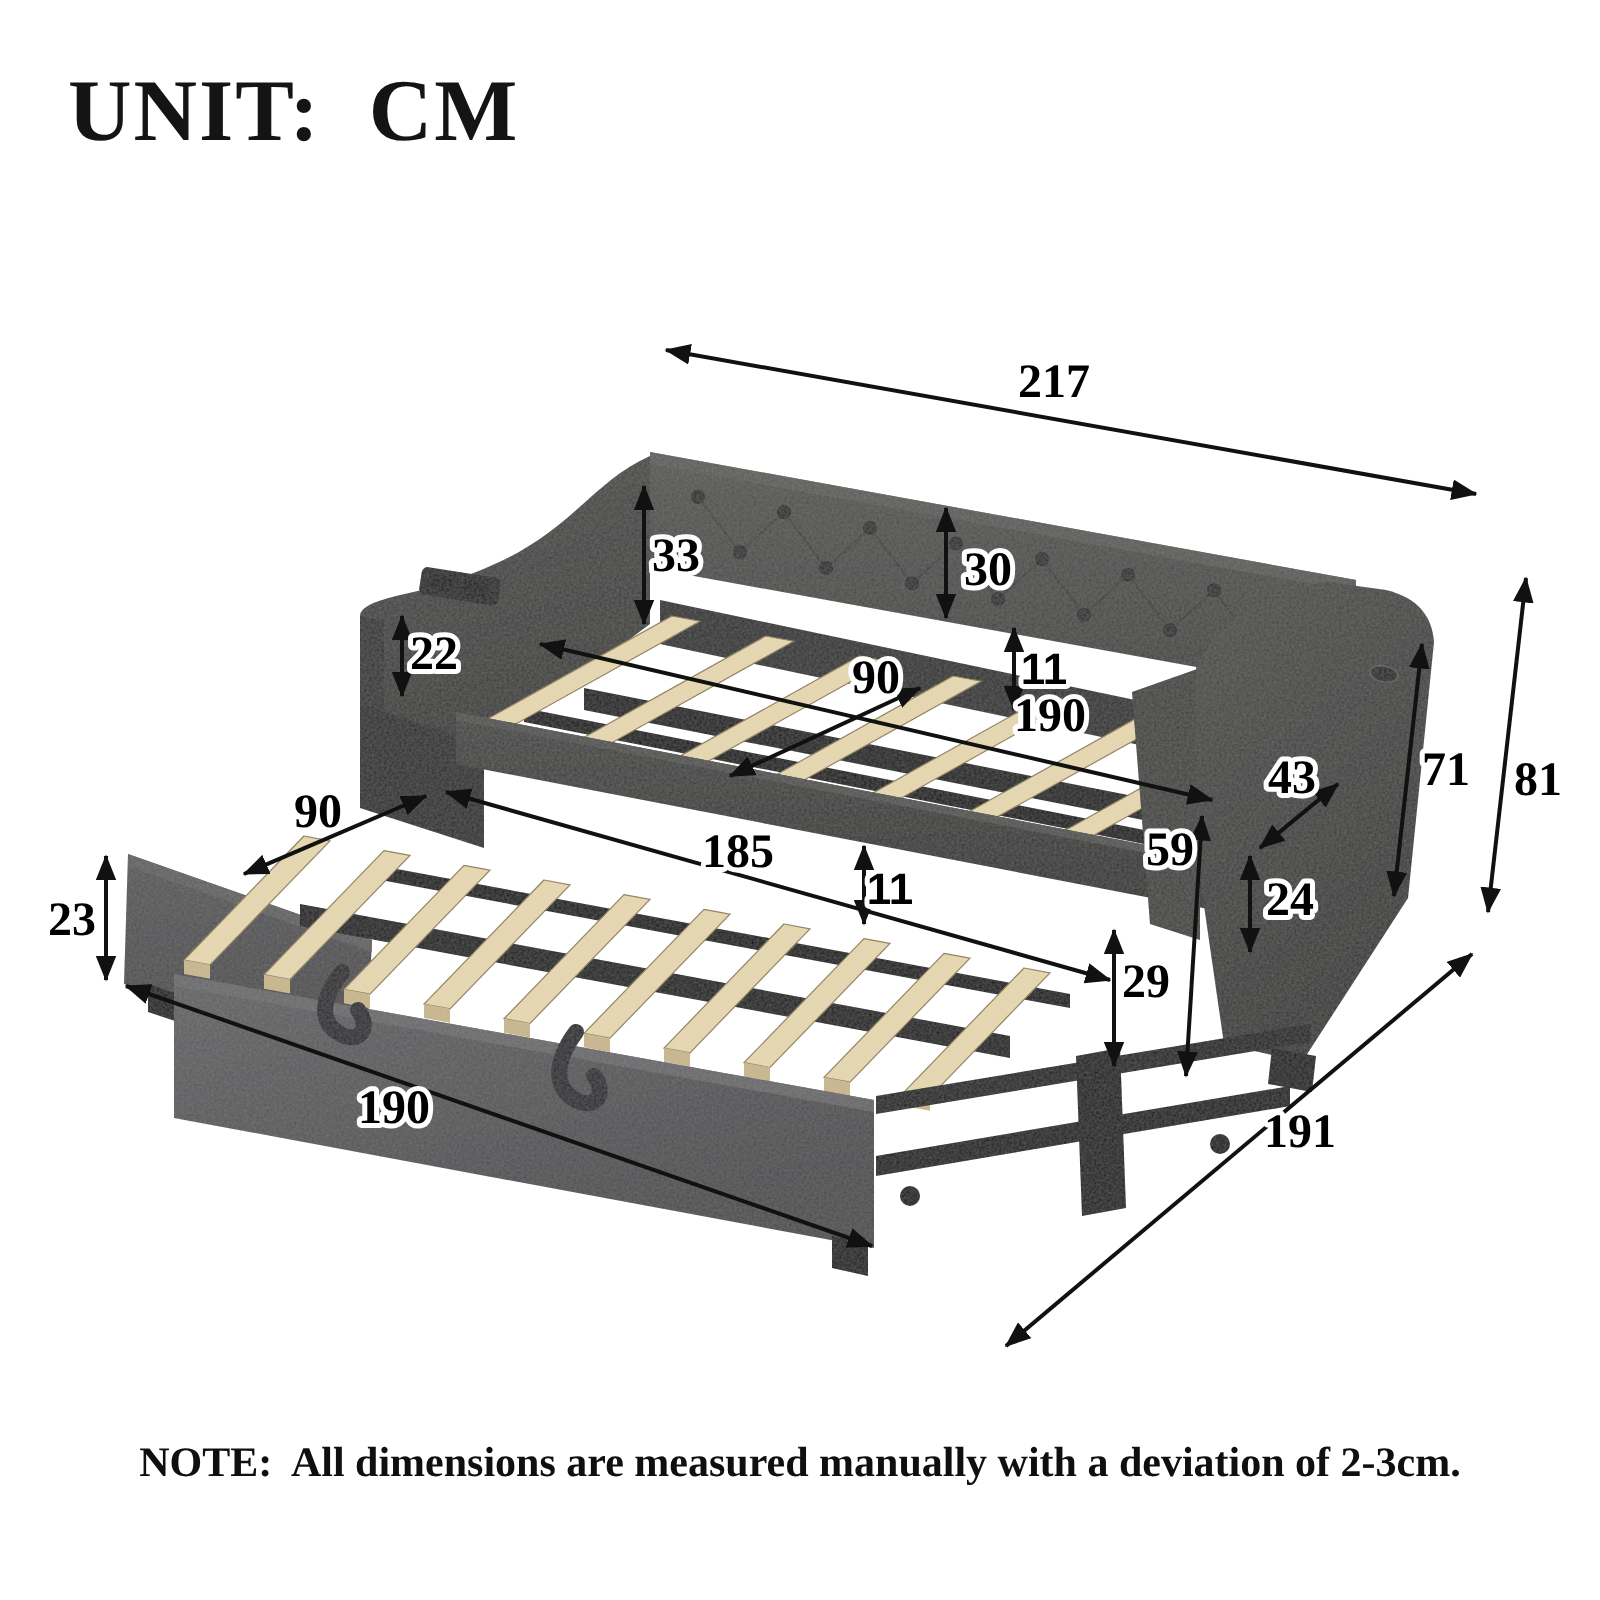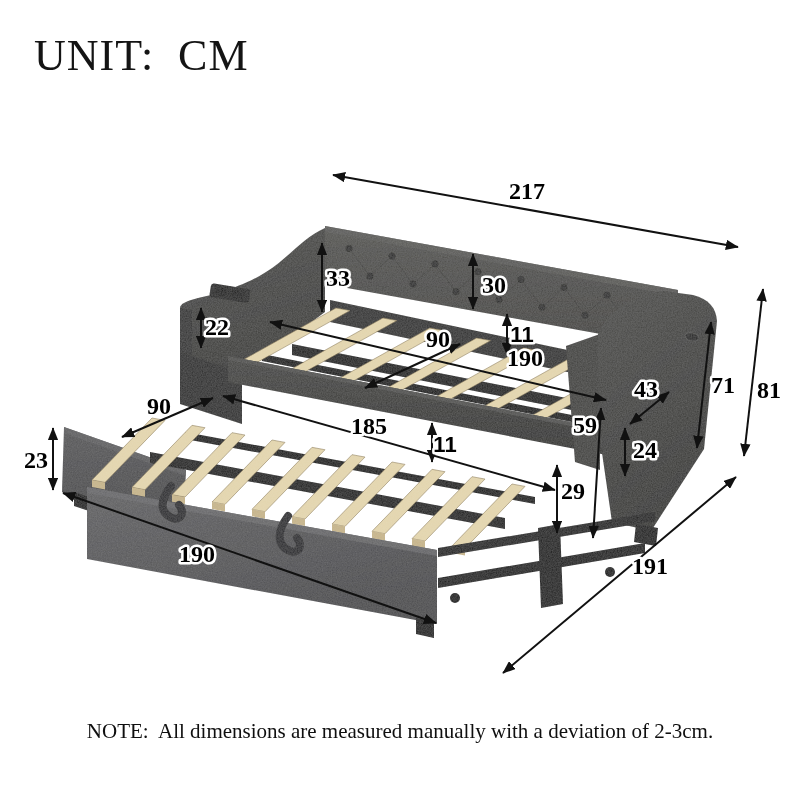--- a/index.html
+++ b/index.html
@@ -1,21 +1,21 @@
 <!DOCTYPE html>
 <html><head>
 <meta charset="utf-8">
 <style>
   html,body{margin:0;padding:0;background:#fff;}
   .canvas{position:relative;width:800px;height:800px;background:#ffffff;overflow:hidden;
           font-family:"Liberation Serif", serif;}
-  .unit-heading{position:absolute;left:34px;top:30px;font-size:44px;font-weight:normal;
+  .unit-heading{position:absolute;left:34px;top:30px;font-size:44px;font-weight:bold;
           color:#141414;letter-spacing:1px;white-space:pre;}
   .note-text{position:absolute;left:0;right:0;top:719px;text-align:center;font-size:21px;
-          font-weight:normal;color:#0f0f0f;white-space:pre;}
+          font-weight:bold;color:#0f0f0f;white-space:pre;}
   svg.scene{position:absolute;left:0;top:0;}
   .dim-line{stroke:#111111;stroke-width:2;}
   .dim-label{font-family:"Liberation Serif", serif;font-size:24px;font-weight:bold;fill:#000;
           stroke:#ffffff;stroke-width:5px;paint-order:stroke;stroke-linejoin:round;
           text-anchor:middle;dominant-baseline:middle;}
   .dim-label.sans{font-family:"Liberation Sans", sans-serif;font-size:22px;}
   .slat{stroke:#8d7c57;stroke-width:0.6;}
   .tuft-line{stroke:rgba(0,0,0,0.20);stroke-width:1;fill:none;}
 </style>
 </head>

